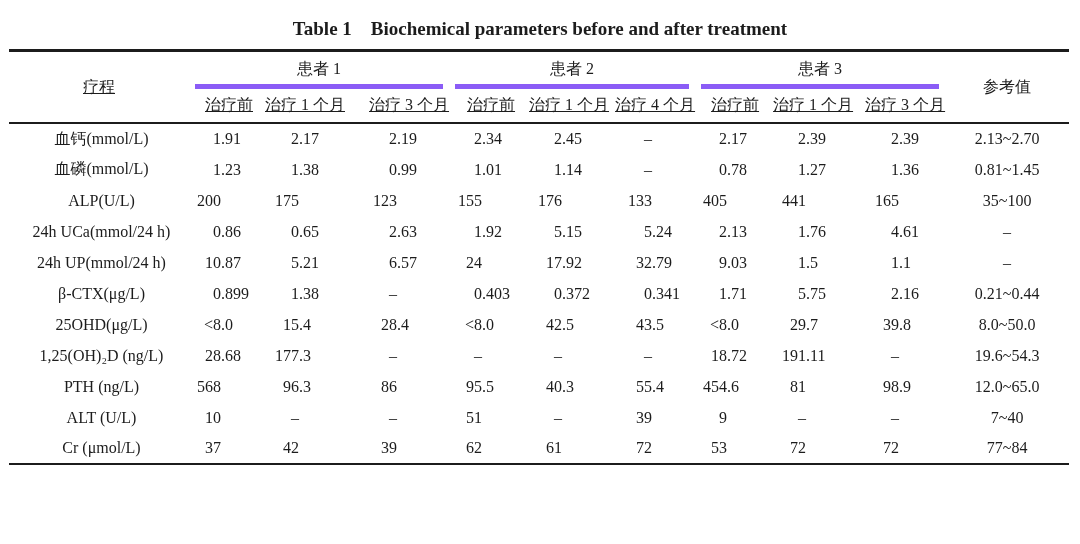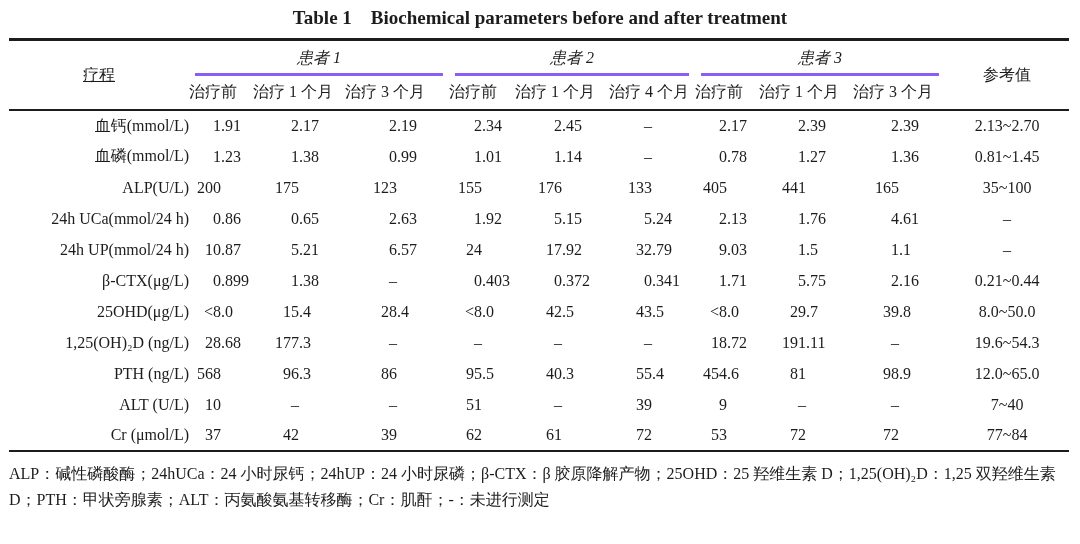--- a/index.html
+++ b/index.html
@@ -18,21 +18,21 @@
     font-size: 20px;
     font-weight: bold;
     line-height: 26px;
     margin: 7px 0 2px 0;
   }
   .title-en {
     text-align: center;
     font-size: 19px;
     font-weight: bold;
     line-height: 26px;
-    margin: 5px 0 0 0;
+    margin: 16px 0 0 0;
   }
 
   table.biotable {
     width: 1060px;
     table-layout: fixed;
     border-collapse: collapse;
     margin-top: 7px;
     border-top: 3px solid #1c1c1c;
     border-bottom: 2px solid #1c1c1c;
     font-size: 16px;
@@ -41,34 +41,34 @@
   table.biotable th { font-weight: normal; padding: 0; }
 
   th.corner { text-align: center; vertical-align: middle; text-decoration: underline; }
   th.refh   { text-align: center; vertical-align: middle; }
 
   th.group { padding: 0; vertical-align: bottom; }
   th.group .group-line {
     margin: 0 6px;
     padding: 7px 0 4px 0;
     text-align: center;
-    border-bottom: 3px solid #8b5cf6;
-    font-style: italic;
+    border-bottom: 5px solid #8b5cf6;
   }
 
   tr.sub-row th {
     height: 34px;
-    text-align: left;
+    text-align: right;
     vertical-align: middle;
     white-space: nowrap;
+    text-decoration: underline;
   }
 
   tbody tr { height: 31px; }
   tbody th.rowlabel {
-    text-align: right;
+    text-align: center;
     padding-left: 5px;
     white-space: nowrap;
     vertical-align: middle;
   }
   td.num { padding: 0; vertical-align: middle; white-space: nowrap; }
   td.num .ip { display: inline-block; width: 50%; text-align: right; }
   td.num .fp { display: inline-block; width: 50%; text-align: left; }
   td.ref { text-align: center; vertical-align: middle; white-space: nowrap; }
 
   .footnote {
@@ -266,15 +266,14 @@
           <td class="num"><span class="ip">61</span><span class="fp"></span></td>
           <td class="num"><span class="ip">72</span><span class="fp"></span></td>
           <td class="num"><span class="ip">53</span><span class="fp"></span></td>
           <td class="num"><span class="ip">72</span><span class="fp"></span></td>
           <td class="num"><span class="ip">72</span><span class="fp"></span></td>
           <td class="ref">77~84</td>
         </tr>
       </tbody>
   </table>
 
-  <div class="footnote">ALP：碱性磷酸酶；24hUCa：24 小时尿钙；24hUP：24 小时尿磷；β-CTX：β 胶原降解产物；25OHD：25 羟维生素 D；1,25(OH)₂D：1,25 双羟维生素 D；PTH：甲状旁腺素；ALT：丙氨酸氨基转移酶；Cr：肌酐；-：未进行测定</div>
 
 </div>
 
 </body></html>

